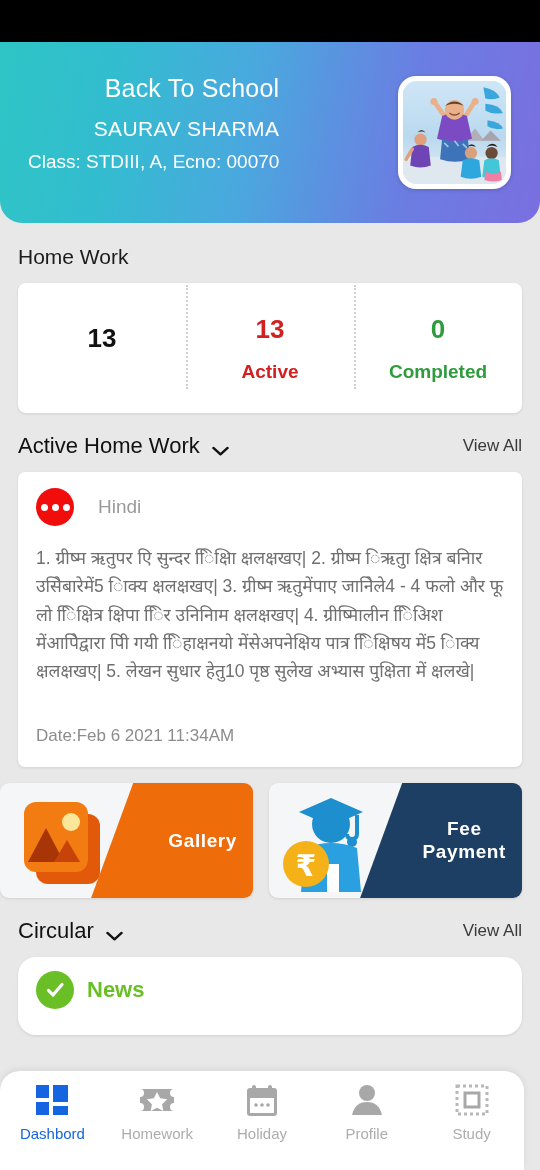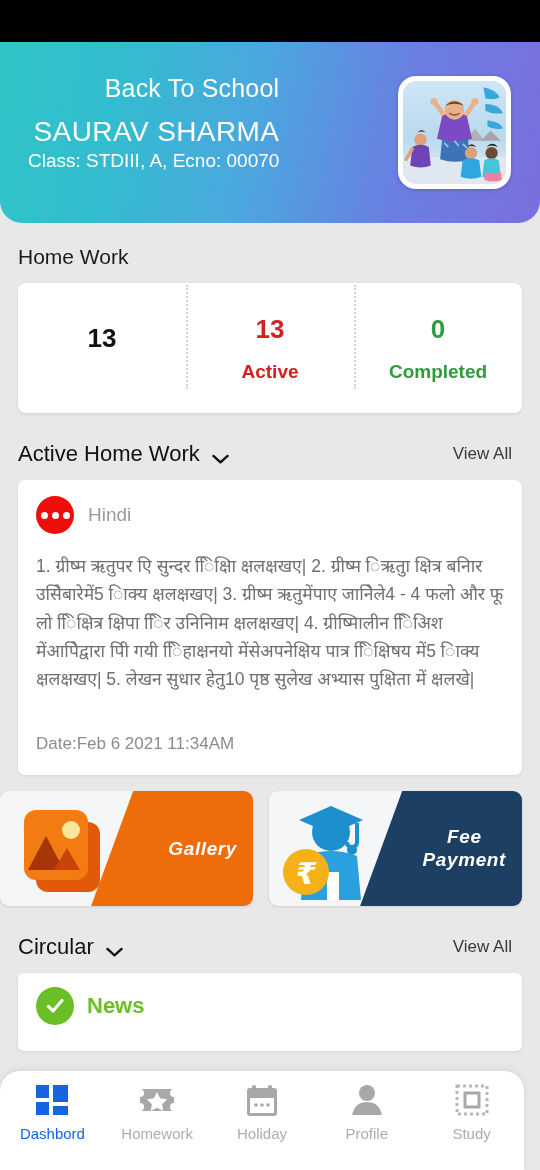--- a/index.html
+++ b/index.html
@@ -40,25 +40,25 @@
   .header-line1 {
     color: #ffffff;
     font-size: 25px;
     font-weight: 400;
     letter-spacing: 0.2px;
     line-height: 1.0;
     margin-bottom: 17px;
   }
   .header-line2 {
     color: #ffffff;
-    font-size: 28px;
+    font-size: 21px;
     font-weight: 400;
     letter-spacing: 0.4px;
     line-height: 1.0;
-    margin-bottom: 5px;
+    margin-bottom: 13px;
   }
   .header-line3 {
     color: #ffffff;
     font-size: 19px;
     font-weight: 400;
     line-height: 1.0;
   }
 
   .avatar-frame {
     width: 113px;
@@ -84,22 +84,21 @@
   .section-title {
     font-size: 21px;
     color: #1c1c1c;
     font-weight: 400;
     padding: 22px 0 0 18px;
   }
   .section-head {
     display: flex;
     align-items: center;
     justify-content: space-between;
-    padding: 20px 28px 0 18px;
-    margin-top: 8px;
+    padding: 20px 18px 0 18px;
   }
   .section-head-left { display: flex; align-items: center; gap: 12px; }
   .section-head-left .title {
     font-size: 22px;
     color: #111111;
     font-weight: 400;
   }
   .chev {
     width: 17px; height: 11px; display: inline-block; position: relative; top: 2px;
   }
@@ -145,21 +144,21 @@
 
   
   .hw-card {
     margin: 13px 18px 0 18px;
     background: #ffffff;
     border-radius: 7px;
     padding: 16px 18px 20px 18px;
     min-height: 295px;
     box-shadow: 0 1px 3px rgba(0,0,0,0.10);
   }
-  .hw-head { display: flex; align-items: center; gap: 14px; margin-bottom: 18px; }
+  .hw-head { display: flex; align-items: center; gap: 24px; margin-bottom: 18px; }
   .dots-badge {
     width: 38px; height: 38px; border-radius: 50%;
     background: #f20d0d;
     display: flex; align-items: center; justify-content: center; gap: 4px;
     flex: none;
   }
   .dots-badge i { width: 7px; height: 7px; border-radius: 50%; background: #ffffff; display:block; }
   .hw-subject { font-size: 19px; color: #9a9a9a; }
 
   .hw-body {
@@ -172,21 +171,20 @@
     margin-top: 40px;
     font-size: 17px;
     color: #8c8c8c;
   }
 
   
   .tiles {
     display: flex;
     gap: 16px;
     padding: 16px 18px 0 0;
-    font-style: italic;
   }
   .tile {
     flex: 1;
     height: 115px;
     border-radius: 9px;
     overflow: hidden;
     position: relative;
     background: #f4f6f7;
     box-shadow: 0 1px 3px rgba(0,0,0,0.10);
   }
@@ -210,21 +208,21 @@
     text-align: center;
     line-height: 1.25;
     white-space: pre-line;
   }
   .tile-art { position: absolute; left: 14px; top: 9px; }
 
   
   .circ-card {
     margin: 13px 18px 0 18px;
     background: #ffffff;
-    border-radius: 6px;
+    border-radius: 18px;
     padding: 14px 18px 26px 18px;
     box-shadow: 0 1px 3px rgba(0,0,0,0.10);
     min-height: 70px;
   }
   .circ-head { display: flex; align-items: center; gap: 13px; }
   .check-badge {
     width: 38px; height: 38px; border-radius: 50%;
     background: #6abf26;
     display: flex; align-items: center; justify-content: center;
     flex: none;

